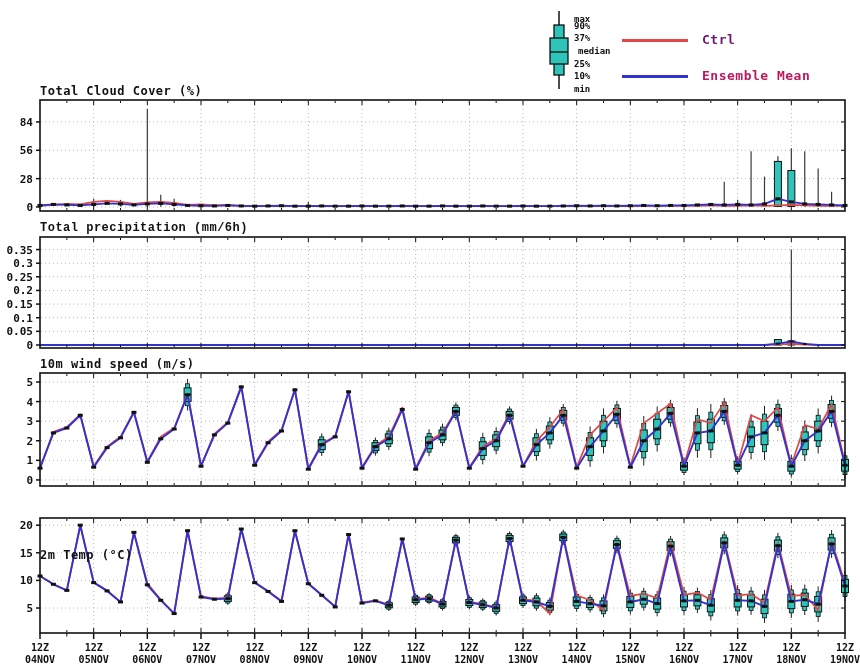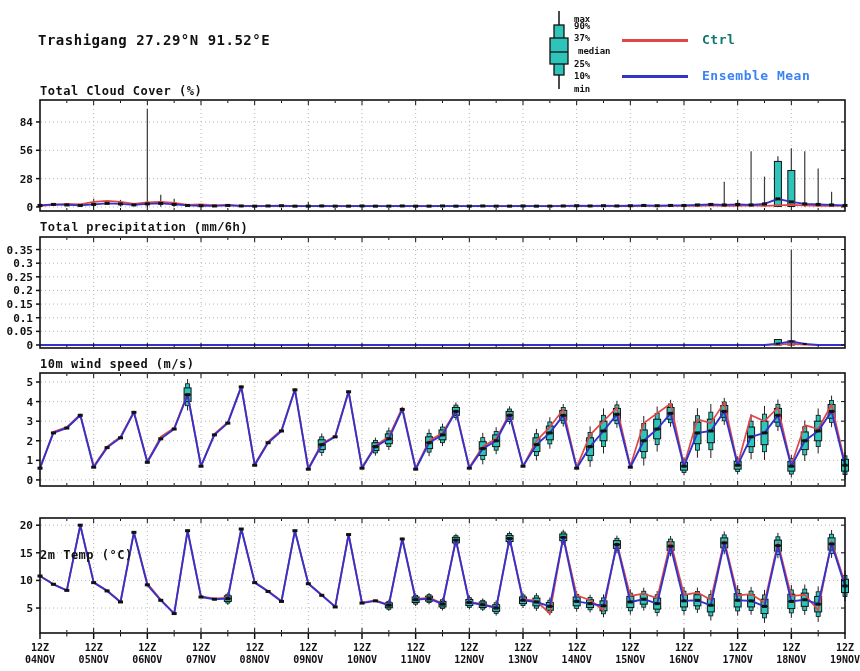--- a/index.html
+++ b/index.html
@@ -941,21 +941,20 @@
       <line x1="442.5" x2="442.5" y1="633" y2="636.5" stroke="#111" stroke-width="1"></line>
       <line x1="496.1666666666667" x2="496.1666666666667" y1="633" y2="636.5" stroke="#111" stroke-width="1"></line>
       <line x1="549.8333333333333" x2="549.8333333333333" y1="633" y2="636.5" stroke="#111" stroke-width="1"></line>
       <line x1="603.5" x2="603.5" y1="633" y2="636.5" stroke="#111" stroke-width="1"></line>
       <line x1="657.1666666666666" x2="657.1666666666666" y1="633" y2="636.5" stroke="#111" stroke-width="1"></line>
       <line x1="710.8333333333334" x2="710.8333333333334" y1="633" y2="636.5" stroke="#111" stroke-width="1"></line>
       <line x1="764.5" x2="764.5" y1="633" y2="636.5" stroke="#111" stroke-width="1"></line>
       <line x1="818.1666666666666" x2="818.1666666666666" y1="633" y2="636.5" stroke="#111" stroke-width="1"></line>
     </svg>
 
-  <div class="hdr2">Trashigang 27.29°N 91.52°E</div>
 
   <div class="ptitle pt1">Total Cloud Cover (%)</div>
   <div class="ptitle pt2">Total precipitation (mm/6h)</div>
   <div class="ptitle pt3">10m wind speed (m/s)</div>
   <div class="ptitle pt4">2m Temp (°C)</div>
 
   <svg id="legend-glyph" width="28" height="88" style="left:545px;top:6px;">
       <line x1="14" x2="14" y1="5" y2="83" stroke="#111" stroke-width="1.5"></line>
       <rect x="9" y="19" width="10" height="50" fill="#2fc4b9" stroke="#111" stroke-width="1.3"></rect>
       <rect x="5" y="32" width="18" height="26" fill="#2fc4b9" stroke="#111" stroke-width="1.3"></rect>
@@ -963,17 +962,17 @@
     </svg>
   <div class="lgl" style="top:14px;">max</div>
   <div class="lgl" style="top:21px;">90%</div>
   <div class="lgl" style="top:33px;">37%</div>
   <div class="lgl" style="top:46px;left:578px;">median</div>
   <div class="lgl" style="top:59px;">25%</div>
   <div class="lgl" style="top:71px;">10%</div>
   <div class="lgl" style="top:84px;">min</div>
 
   <div class="lg-line" style="top: 39px; color: rgb(224, 72, 72);"></div>
-  <div class="lg-txt" style="top: 32px; color: #0f766e;">Ctrl</div>
+  <div class="lg-txt" style="top: 32px; color: #701a75;">Ctrl</div>
   <div class="lg-line" style="top: 75px; color: rgb(51, 51, 204);"></div>
-  <div class="lg-txt" style="top: 68px; color: #3b82f6; text-align: center;">Ensemble Mean</div>
+  <div class="lg-txt" style="top: 68px; color: #be185d; text-align: center;">Ensemble Mean</div>
 
 </div>
 
 </body></html>

